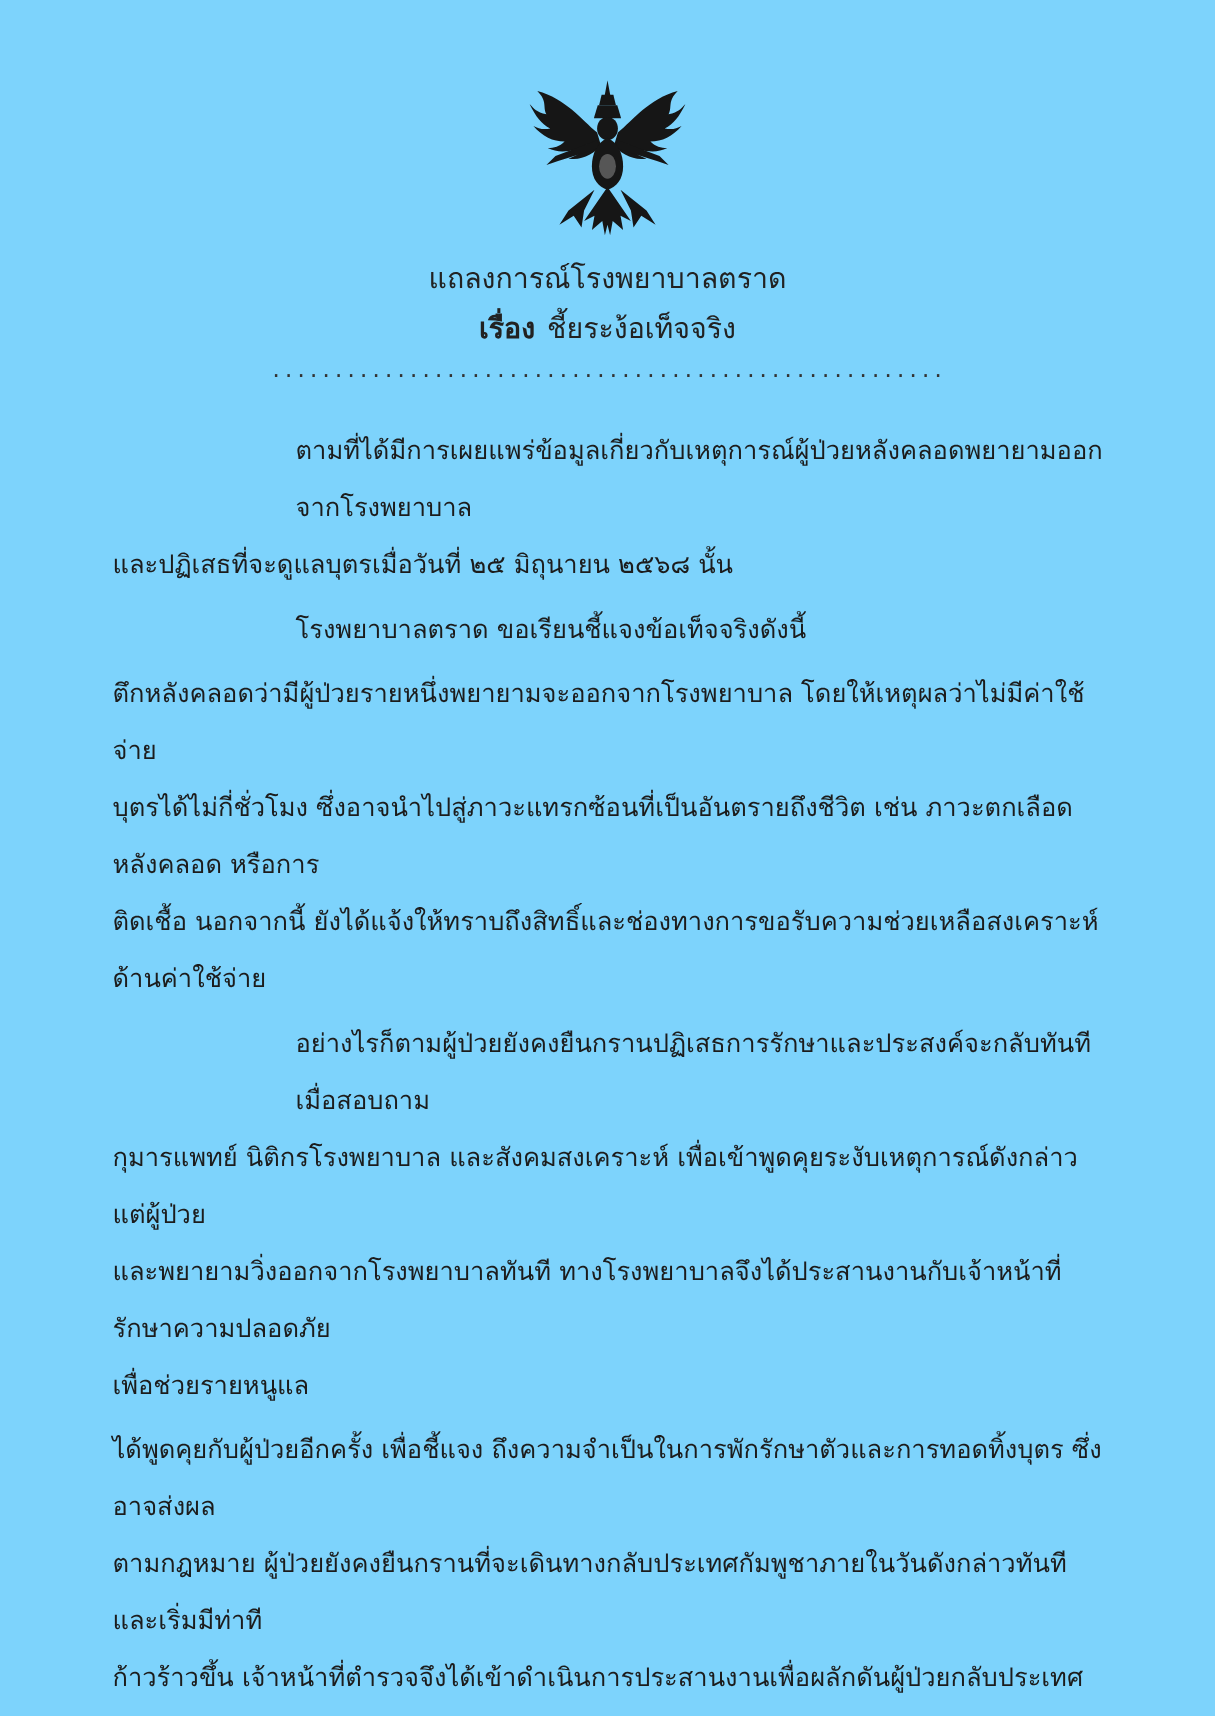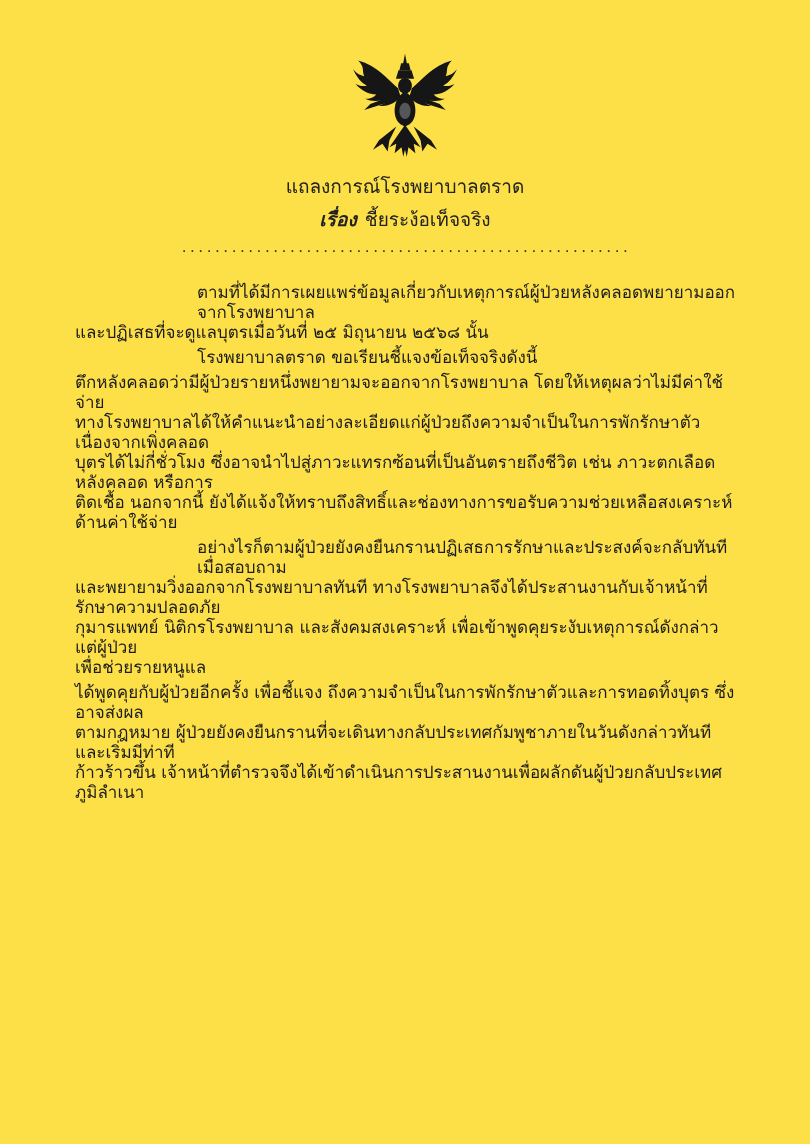--- a/index.html
+++ b/index.html
@@ -5,21 +5,21 @@
   html, body {
     margin: 0;
     padding: 0;
     background: #ffffff;
   }
   .page {
     position: relative;
     width: 810px;
     height: 1144px;
     margin: 0 auto;
-    background: #fde047;
+    background: #7dd3fc;
     color: #1c1c1c;
     font-family: "DejaVu Sans", "Liberation Sans", sans-serif;
     overflow: hidden;
   }
   .emblem {
     width: 104px;
     height: 114px;
     margin: 53px auto 0 auto;
     display: flex;
     align-items: center;
@@ -36,40 +36,39 @@
   .subject-line {
     text-align: center;
     font-size: 19px;
     line-height: 30px;
     margin-top: 3px;
     color: #222;
   }
   .subject-line .subject-label {
     font-weight: bold;
     margin-right: 8px;
-    font-style: italic;
   }
   .divider-dots {
     text-align: center;
     font-size: 13px;
     line-height: 16px;
     margin-top: 6px;
     letter-spacing: 0.5px;
     color: #333;
     font-family: "DejaVu Sans Mono", monospace;
   }
   .doc-body {
     margin: 26px 68px 0 75px;
     width: 670px;
   }
   .paragraph { margin: 0; }
   .paragraph + .paragraph { margin-top: 5px; }
   .line {
     font-size: 17px;
-    line-height: 20px;
+    line-height: 38px;
     white-space: normal;
     color: #1c1c1c;
   }
   .line.indent { padding-left: 122px; }
 </style>
 </head>
 <body>
 
 <div class="page">
 
@@ -110,28 +109,27 @@
   <div class="doc-body" id="doc-body">
       <div class="paragraph">
         <div class="line indent">ตามที่ได้มีการเผยแพร่ข้อมูลเกี่ยวกับเหตุการณ์ผู้ป่วยหลังคลอดพยายามออกจากโรงพยาบาล</div>
         <div class="line">และปฏิเสธที่จะดูแลบุตรเมื่อวันที่ ๒๕ มิถุนายน ๒๕๖๘ นั้น</div>
       </div>
       <div class="paragraph">
         <div class="line indent">โรงพยาบาลตราด ขอเรียนชี้แจงข้อเท็จจริงดังนี้</div>
       </div>
       <div class="paragraph">
         <div class="line">ตึกหลังคลอดว่ามีผู้ป่วยรายหนึ่งพยายามจะออกจากโรงพยาบาล โดยให้เหตุผลว่าไม่มีค่าใช้จ่าย</div>
-        <div class="line">ทางโรงพยาบาลได้ให้คำแนะนำอย่างละเอียดแก่ผู้ป่วยถึงความจำเป็นในการพักรักษาตัว เนื่องจากเพิ่งคลอด</div>
         <div class="line">บุตรได้ไม่กี่ชั่วโมง ซึ่งอาจนำไปสู่ภาวะแทรกซ้อนที่เป็นอันตรายถึงชีวิต เช่น ภาวะตกเลือดหลังคลอด หรือการ</div>
         <div class="line">ติดเชื้อ นอกจากนี้ ยังได้แจ้งให้ทราบถึงสิทธิ์และช่องทางการขอรับความช่วยเหลือสงเคราะห์ด้านค่าใช้จ่าย</div>
       </div>
       <div class="paragraph">
         <div class="line indent">อย่างไรก็ตามผู้ป่วยยังคงยืนกรานปฏิเสธการรักษาและประสงค์จะกลับทันที เมื่อสอบถาม</div>
+        <div class="line">กุมารแพทย์ นิติกรโรงพยาบาล และสังคมสงเคราะห์ เพื่อเข้าพูดคุยระงับเหตุการณ์ดังกล่าว แต่ผู้ป่วย</div>
         <div class="line">และพยายามวิ่งออกจากโรงพยาบาลทันที ทางโรงพยาบาลจึงได้ประสานงานกับเจ้าหน้าที่รักษาความปลอดภัย</div>
-        <div class="line">กุมารแพทย์ นิติกรโรงพยาบาล และสังคมสงเคราะห์ เพื่อเข้าพูดคุยระงับเหตุการณ์ดังกล่าว แต่ผู้ป่วย</div>
         <div class="line">เพื่อช่วยรายหนูแล</div>
       </div>
       <div class="paragraph">
         <div class="line">ได้พูดคุยกับผู้ป่วยอีกครั้ง เพื่อชี้แจง ถึงความจำเป็นในการพักรักษาตัวและการทอดทิ้งบุตร ซึ่งอาจส่งผล</div>
         <div class="line">ตามกฎหมาย ผู้ป่วยยังคงยืนกรานที่จะเดินทางกลับประเทศกัมพูชาภายในวันดังกล่าวทันที และเริ่มมีท่าที</div>
         <div class="line">ก้าวร้าวขึ้น เจ้าหน้าที่ตำรวจจึงได้เข้าดำเนินการประสานงานเพื่อผลักดันผู้ป่วยกลับประเทศภูมิลำเนา</div>
       </div>
     </div>
 
 </div>

